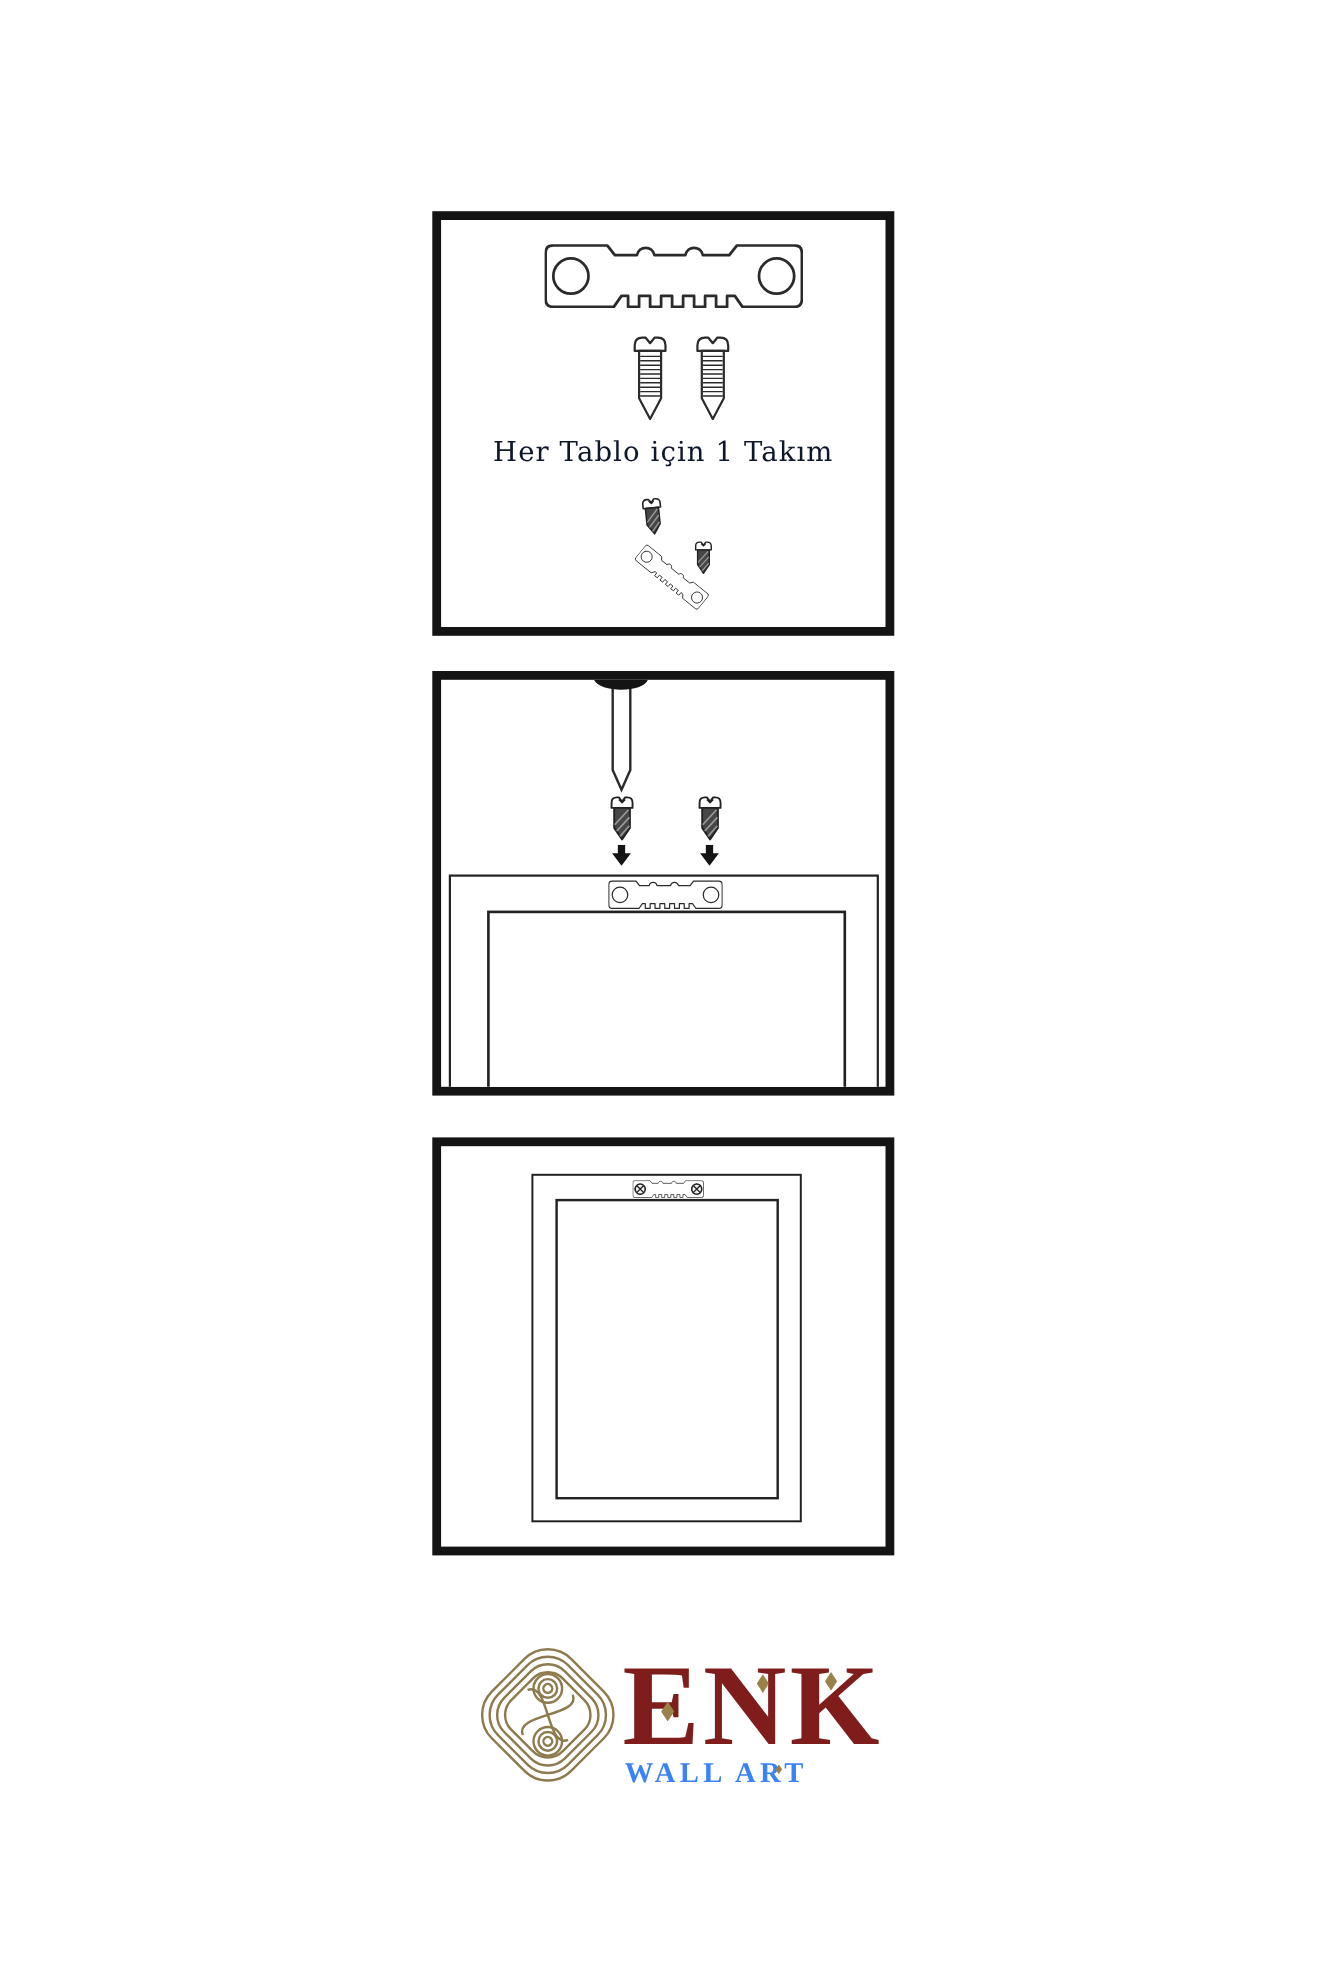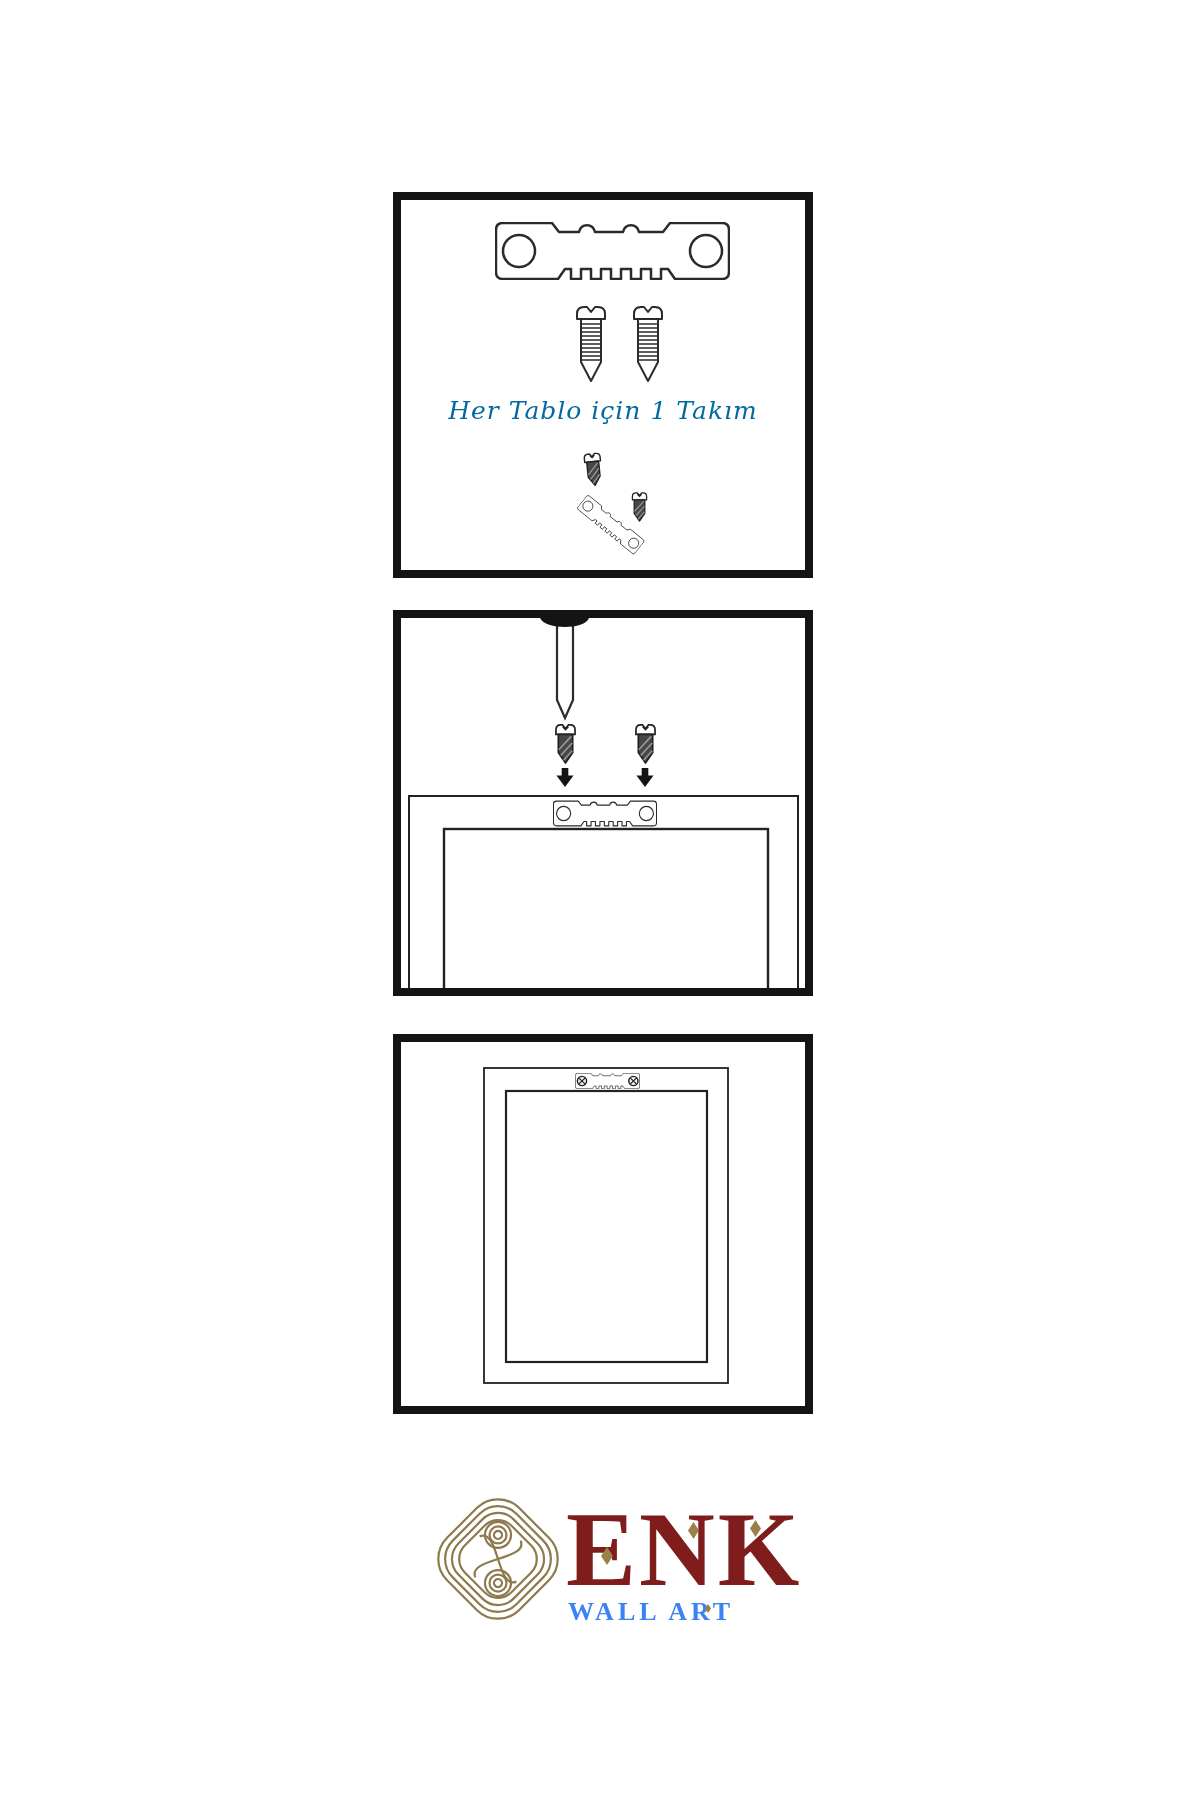--- a/index.html
+++ b/index.html
@@ -6,21 +6,21 @@
   .sheet{position:relative;width:1200px;height:1800px;background:#ffffff;overflow:hidden;
          font-family:"Liberation Sans",sans-serif;}
   .panel{position:absolute;left:393px;width:420px;border:8px solid #141414;
          box-sizing:border-box;background:#ffffff;}
   #panel-1{top:192px;height:386px;}
   #panel-2{top:610px;height:386px;}
   #panel-3{top:1034px;height:380px;}
   .panel svg{display:block;}
   .caption{position:absolute;left:0;top:196px;width:100%;text-align:center;
            font-family:"DejaVu Serif",serif;font-size:25px;letter-spacing:1px;
-           color:#0369a1;white-space:nowrap;font-style:italic;}
+           color:#0f172a;white-space:nowrap;}
   
   .knot{position:absolute;left:433px;top:1494px;}
   .brand{position:absolute;left:566px;top:1497px;font-family:"Liberation Serif",serif;
          font-weight:700;font-size:105px;line-height:1;color:#7f1d1d;letter-spacing:3px;}
   .subtitle{position:absolute;left:568px;top:1597px;font-family:"Liberation Serif",serif;
             font-weight:700;font-size:26px;letter-spacing:4px;color:#3b82f6;white-space:nowrap;}
   .diamond{position:absolute;background:#9a8049;
            clip-path:polygon(50% 0,100% 50%,50% 100%,0 50%);}
   #dia-1{left:601px;top:1547px;width:12px;height:18px;}
   #dia-2{left:688px;top:1522px;width:11px;height:17px;}

